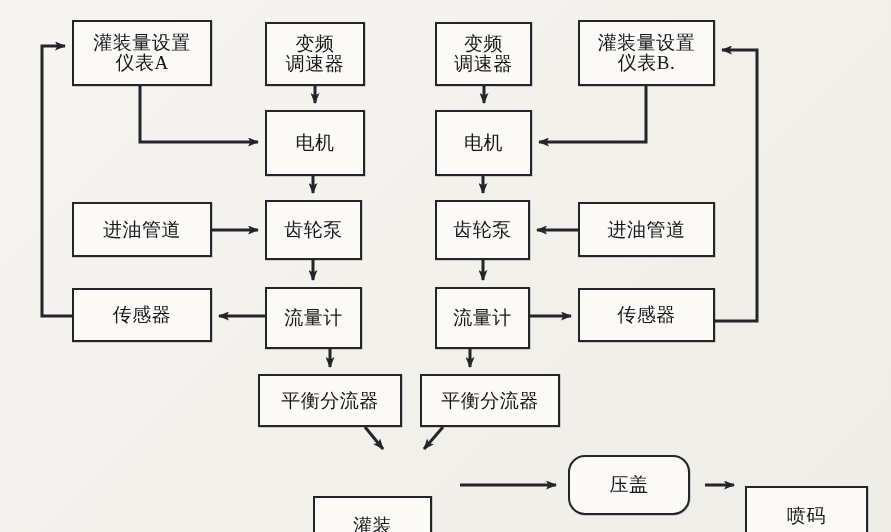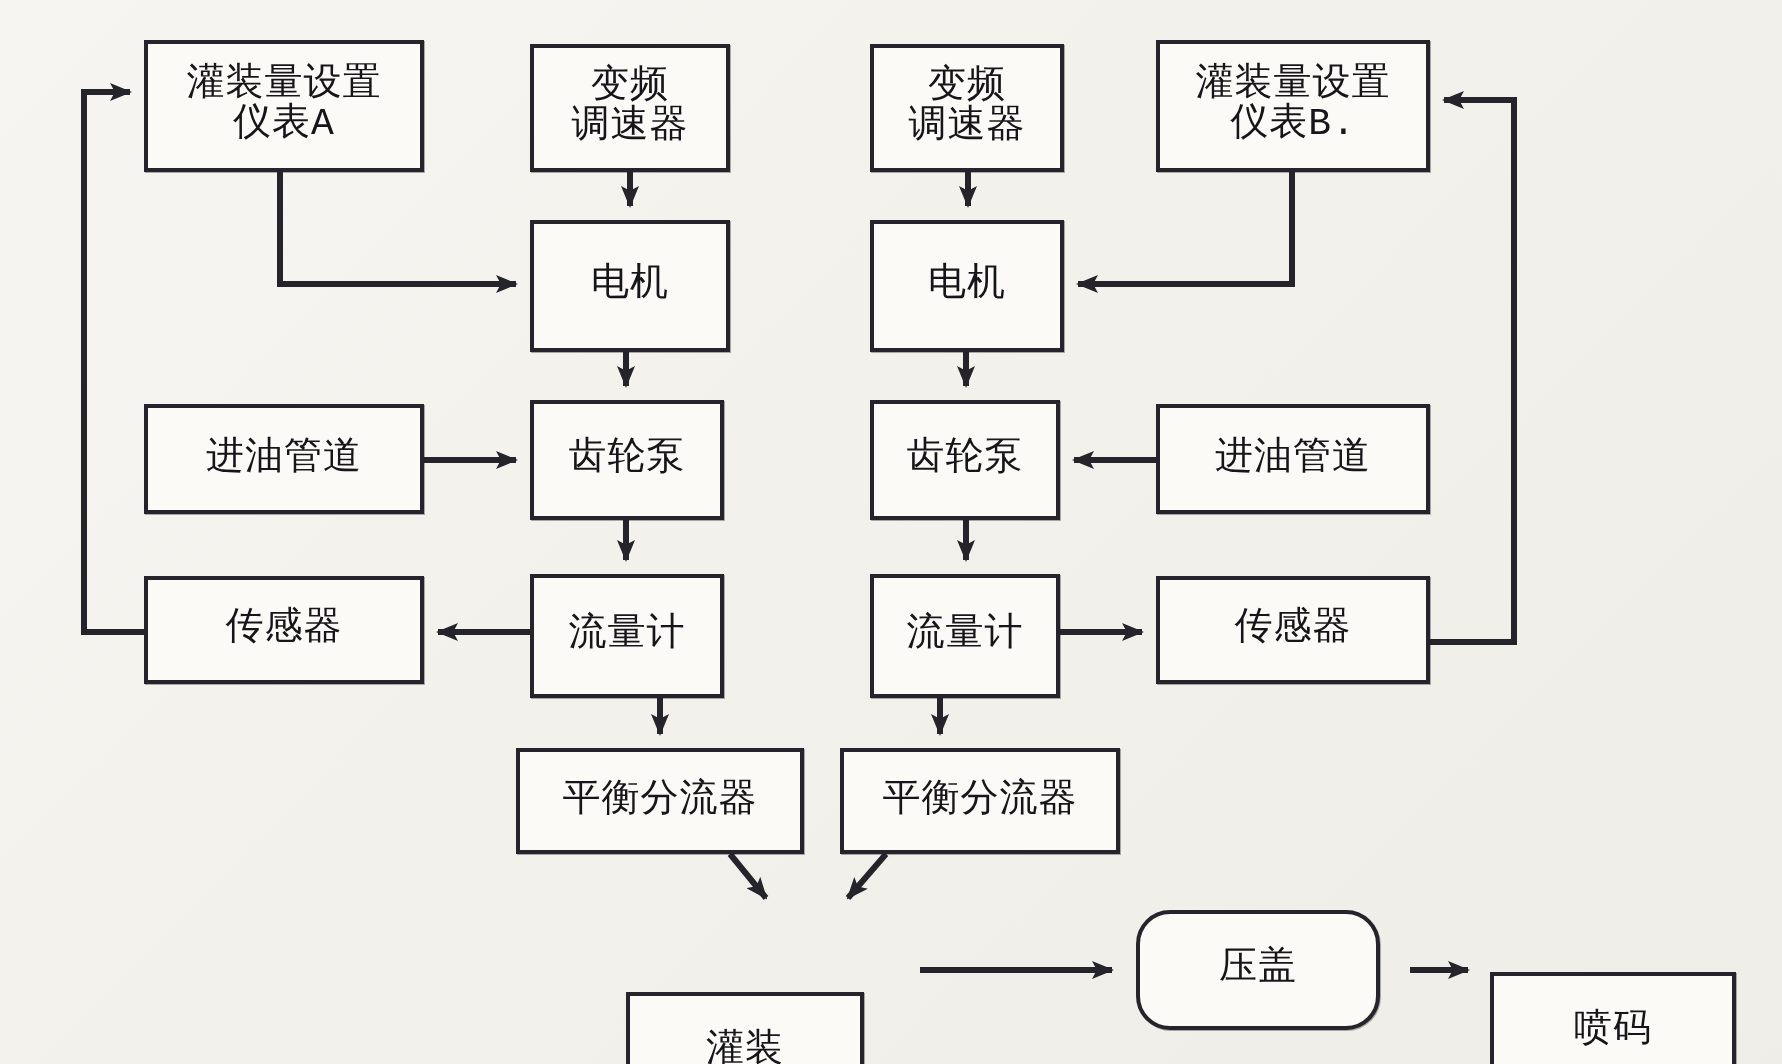--- a/index.html
+++ b/index.html
@@ -11,21 +11,20 @@
     height: 532px;
     background: #f3f2ee;
     font-family: "Liberation Serif", "DejaVu Serif", serif;
     overflow: hidden;
   }
   #diagram-root {
     position: relative;
     width: 891px;
     height: 532px;
     background: linear-gradient(135deg,#f6f5f1 0%,#f2f1ec 45%,#eeede8 100%);
-    font-family: Liberation Mono, monospace;
   }
   #edge-layer {
     position: absolute;
     left: 0; top: 0;
     width: 891px; height: 532px;
     pointer-events: none;
   }
   .node {
     position: absolute;
     box-sizing: border-box;

